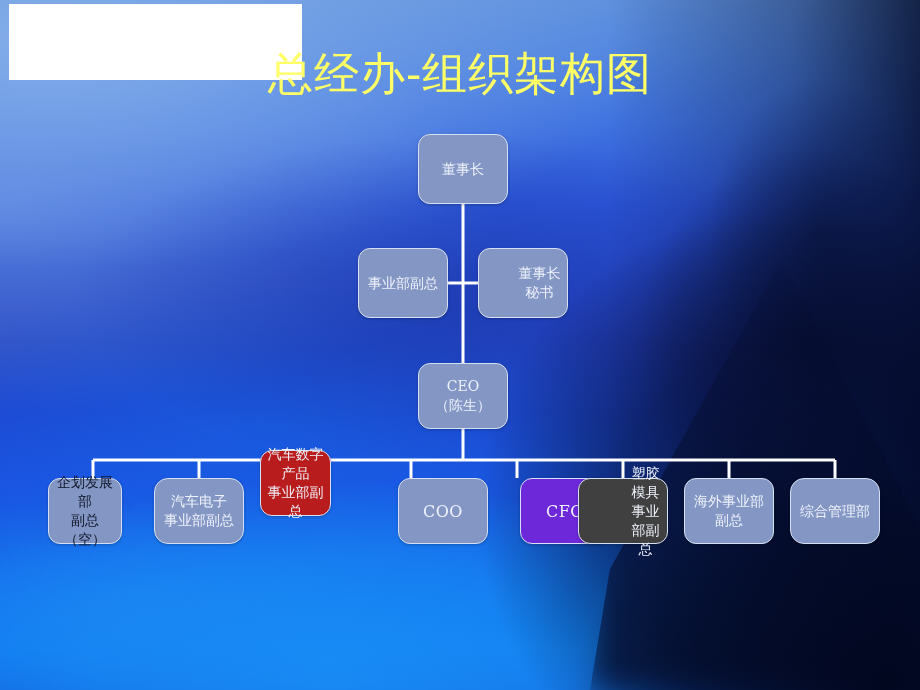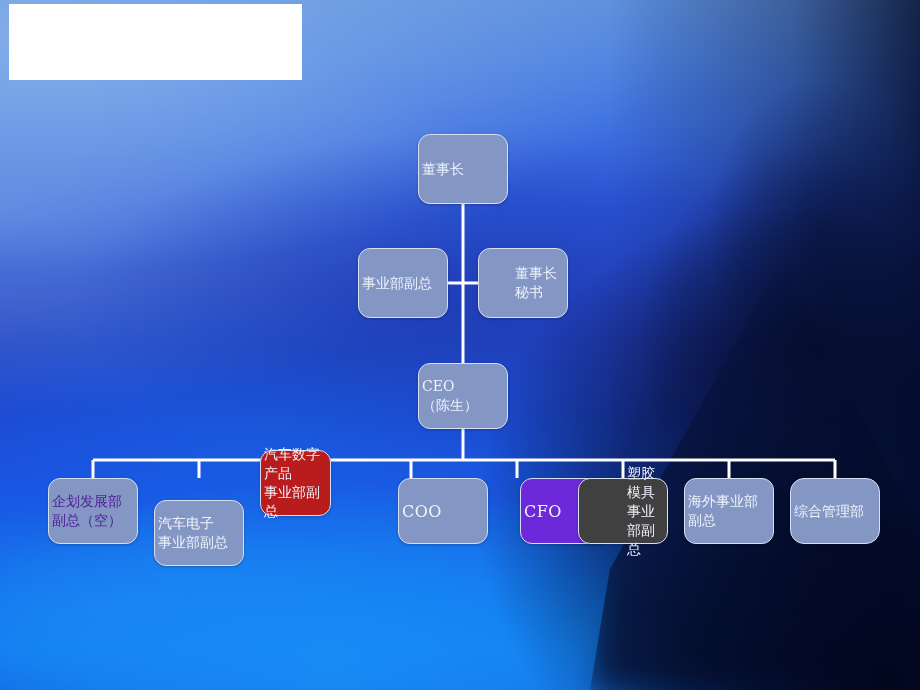--- a/index.html
+++ b/index.html
@@ -111,20 +111,21 @@
   .node {
     position: absolute;
     box-sizing: border-box;
     background: rgba(131,150,196,0.92);
     border: 1px solid rgba(214,224,244,0.85);
     border-radius: 12px;
     color: #eef2fb;
     display: flex;
     align-items: center;
     justify-content: center;
+    text-align: center;
     font-family: "DejaVu Serif", "Liberation Serif", serif;
     font-size: 14px;
     line-height: 19px;
     padding: 2px 3px;
     box-shadow: 0 1px 3px rgba(0,0,0,0.22);
   }
   .node.latin { font-size: 16px; letter-spacing: 0.5px; margin-left: 32px; }
   .node .ntext { display: block; width: 100%; }
 </style>
 </head>
@@ -136,20 +137,21 @@
   <div class="bg-layer bg-sky-left"></div>
   <div class="bg-layer bg-midglow"></div>
   <div class="bg-layer bg-bottom-bright"></div>
   <div class="bg-layer bg-peak"></div>
   <div class="bg-peak-tri"></div>
   <div class="bg-layer bg-dark-right"></div>
   <div class="bg-layer bg-dark-bottomright"></div>
 
   <div id="title-placeholder"></div>
 
+  <div id="page-title">总经办-组织架构图</div>
 
   <div id="org-chart">
     <svg id="connectors" viewBox="0 0 920 690">
         <line x1="463" y1="204" x2="463" y2="363" stroke="#ffffff" stroke-width="3"></line>
         <line x1="448" y1="283" x2="463" y2="283" stroke="#ffffff" stroke-width="3"></line>
         <line x1="463" y1="283" x2="478" y2="283" stroke="#ffffff" stroke-width="3"></line>
         <line x1="463" y1="429" x2="463" y2="460" stroke="#ffffff" stroke-width="3"></line>
         <line x1="93" y1="460" x2="835" y2="460" stroke="#ffffff" stroke-width="3"></line>
         <line x1="93" y1="460" x2="93" y2="478" stroke="#ffffff" stroke-width="3"></line>
         <line x1="199" y1="460" x2="199" y2="478" stroke="#ffffff" stroke-width="3"></line>
@@ -166,24 +168,24 @@
         </div>
         <div class="node" style="left: 358px; top: 248px; width: 90px; height: 70px; background: rgb(131, 150, 196); border-color: rgb(214, 224, 244); color: rgb(238, 242, 251);">
           <span class="ntext">事业部副总</span>
         </div>
         <div class="node" style="left: 478px; top: 248px; width: 90px; height: 70px; background: rgb(131, 150, 196); border-color: rgb(214, 224, 244); color: rgb(238, 242, 251); padding-left: 36px;">
           <span class="ntext">董事长秘书</span>
         </div>
         <div class="node" style="left: 418px; top: 363px; width: 90px; height: 66px; background: rgb(131, 150, 196); border-color: rgb(214, 224, 244); color: rgb(238, 242, 251);">
           <span class="ntext">CEO<br>（陈生）</span>
         </div>
-        <div class="node" style="left: 48px; top: 478px; width: 90px; height: 66px; background: rgb(131, 150, 196); border-color: rgb(214, 224, 244); color: #4c1d95;">
+        <div class="node" style="left: 48px; top: 478px; width: 74px; height: 66px; background: rgb(131, 150, 196); border-color: rgb(214, 224, 244); color: #0f172a;">
           <span class="ntext">企划发展部<br>副总（空）</span>
         </div>
-        <div class="node" style="left: 154px; top: 500px; width: 90px; height: 66px; background: rgb(131, 150, 196); border-color: rgb(214, 224, 244); color: rgb(238, 242, 251);">
+        <div class="node" style="left: 154px; top: 478px; width: 90px; height: 66px; background: rgb(131, 150, 196); border-color: rgb(214, 224, 244); color: rgb(238, 242, 251); border-radius: 14px;">
           <span class="ntext">汽车电子<br>事业部副总</span>
         </div>
         <div class="node" style="left: 260px; top: 450px; width: 71px; height: 66px; background: #b91c1c; border-color: rgb(214, 224, 244); color: rgb(238, 242, 251);">
           <span class="ntext">汽车数字产品<br>事业部副总</span>
         </div>
         <div class="node latin" style="left: 366px; top: 478px; width: 90px; height: 66px; background: rgb(131, 150, 196); border-color: rgb(214, 224, 244); color: rgb(238, 242, 251);">
           <span class="ntext">COO</span>
         </div>
         <div class="node latin" style="left: 488px; top: 478px; width: 90px; height: 66px; background: #6d28d9; border-color: rgb(214, 224, 244); color: rgb(238, 242, 251);">
           <span class="ntext">CFO</span>

